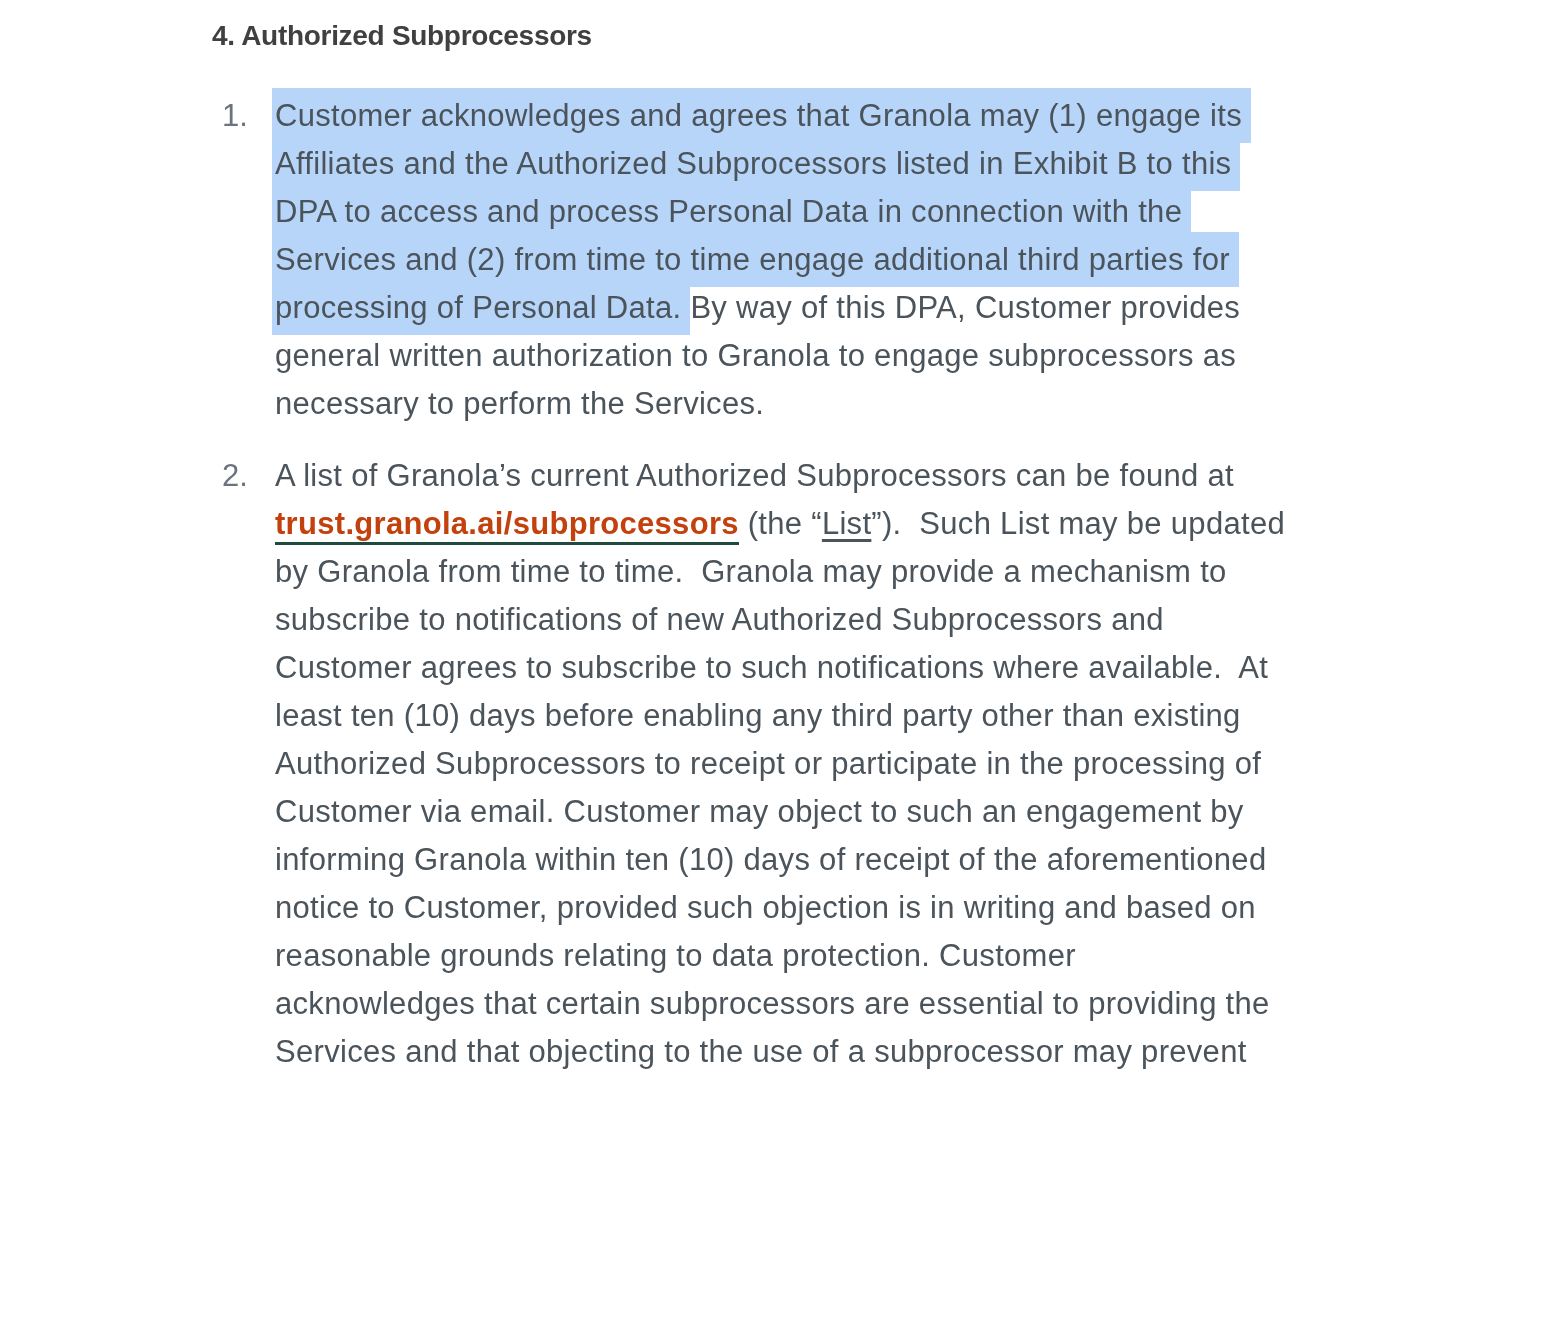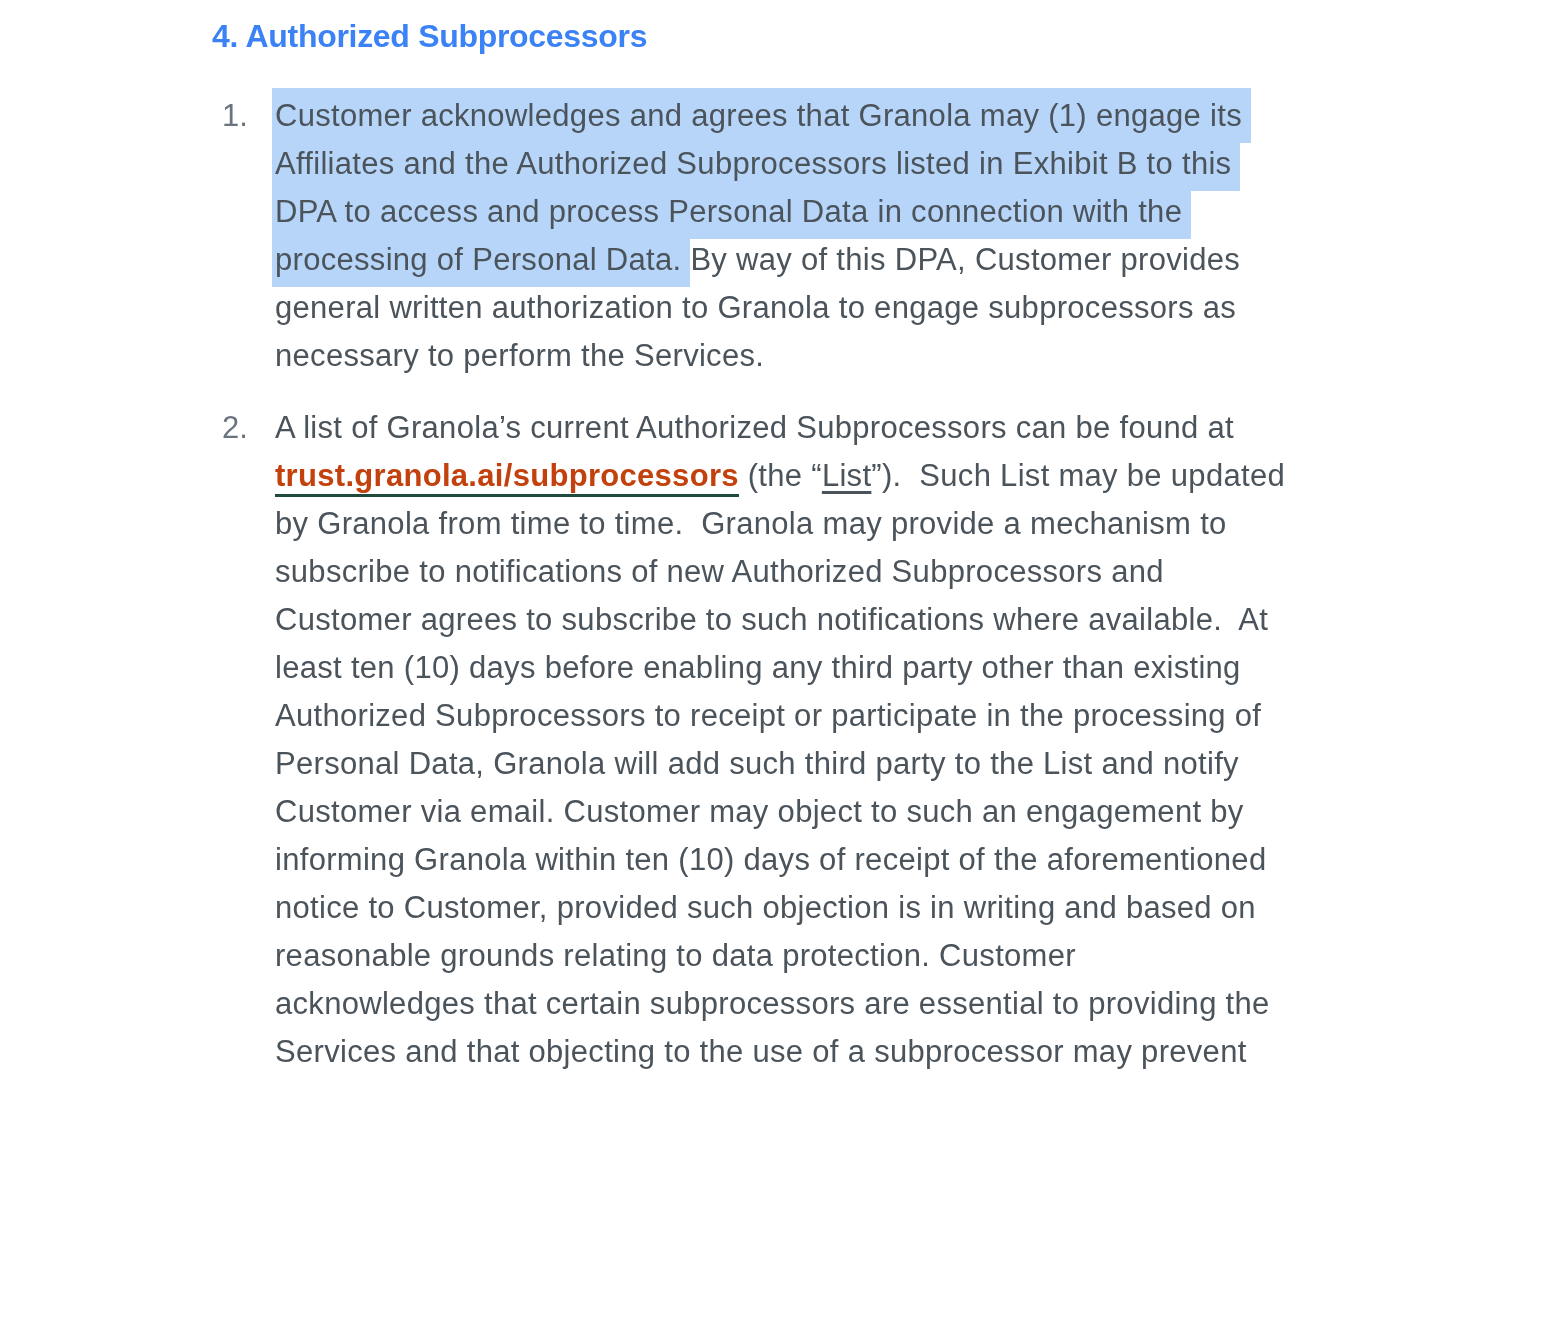--- a/index.html
+++ b/index.html
@@ -8,24 +8,24 @@
     height: 1328px;
     background: #ffffff;
     overflow: hidden;
     font-family: "Liberation Sans", "DejaVu Sans", sans-serif;
   }
   .content {
     padding: 14px 0 0 212px;
     width: 1548px;
   }
   .heading {
-    font-size: 32px;
+    font-size: 28px;
     font-weight: 800;
     letter-spacing: -0.3px;
-    color: #3b82f6;
+    color: #404040;
     line-height: 44px;
     white-space: pre;
   }
   .list {
     margin-top: 30px;
   }
   .item {
     display: flex;
     margin-left: 10px;
   }
@@ -77,37 +77,37 @@
   <h2 class="heading">4. Authorized Subprocessors</h2>
 
   <div class="list">
 
     <div class="item">
       <div class="marker">1.</div>
       <div class="body-text">
         <div class="line"><span class="sel">Customer acknowledges and agrees that Granola may (1) engage its </span></div>
         <div class="line"><span class="sel">Affiliates and the Authorized Subprocessors listed in Exhibit B to this </span></div>
         <div class="line"><span class="sel">DPA to access and process Personal Data in connection with the </span></div>
+        <div class="line"><span class="sel">Services and (2) from time to time engage additional third parties for </span></div>
         <div class="line"><span class="sel">processing of Personal Data. </span><span>By way of this DPA, Customer provides</span></div>
         <div class="line">general written authorization to Granola to engage subprocessors as</div>
         <div class="line">necessary to perform the Services.</div>
       </div>
     </div>
 
     <div class="item">
       <div class="marker">2.</div>
       <div class="body-text">
         <div class="line">A list of Granola’s current Authorized Subprocessors can be found at</div>
         <div class="line"><a class="link" href="#">trust.granola.ai/subprocessors</a><span> (the “</span><span class="defined-term">List</span><span>”).  Such List may be updated</span></div>
         <div class="line">by Granola from time to time.  Granola may provide a mechanism to</div>
         <div class="line">subscribe to notifications of new Authorized Subprocessors and</div>
         <div class="line">Customer agrees to subscribe to such notifications where available.  At</div>
         <div class="line">least ten (10) days before enabling any third party other than existing</div>
         <div class="line">Authorized Subprocessors to receipt or participate in the processing of</div>
-        <div class="line">Personal Data, Granola will add such third party to the List and notify</div>
         <div class="line">Customer via email. Customer may object to such an engagement by</div>
         <div class="line">informing Granola within ten (10) days of receipt of the aforementioned</div>
         <div class="line">notice to Customer, provided such objection is in writing and based on</div>
         <div class="line">reasonable grounds relating to data protection. Customer</div>
         <div class="line">acknowledges that certain subprocessors are essential to providing the</div>
         <div class="line">Services and that objecting to the use of a subprocessor may prevent</div>
       </div>
     </div>
 
   </div>

